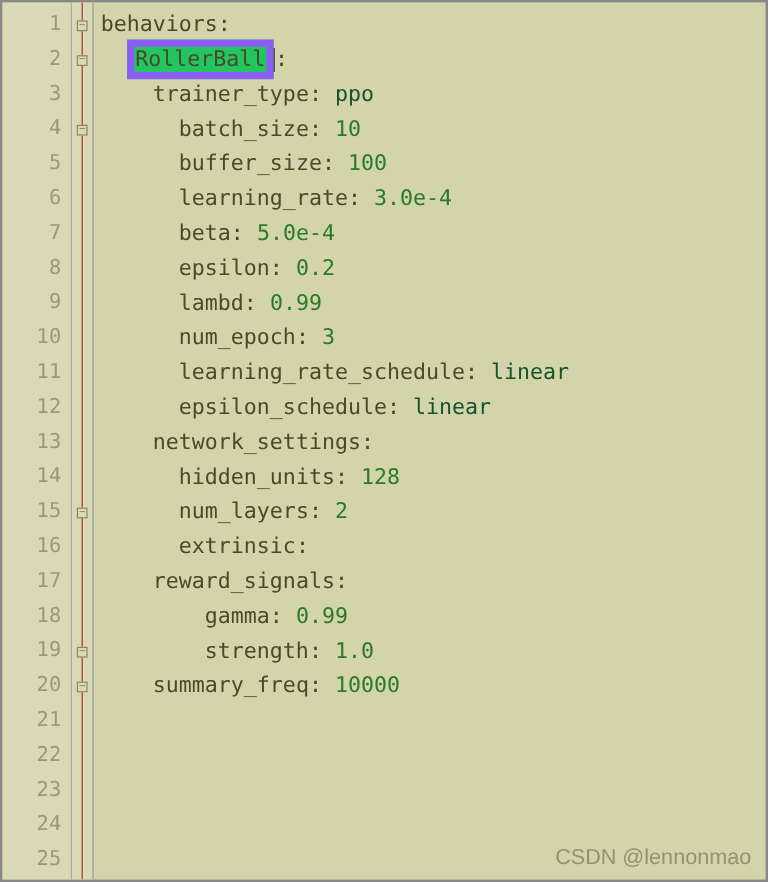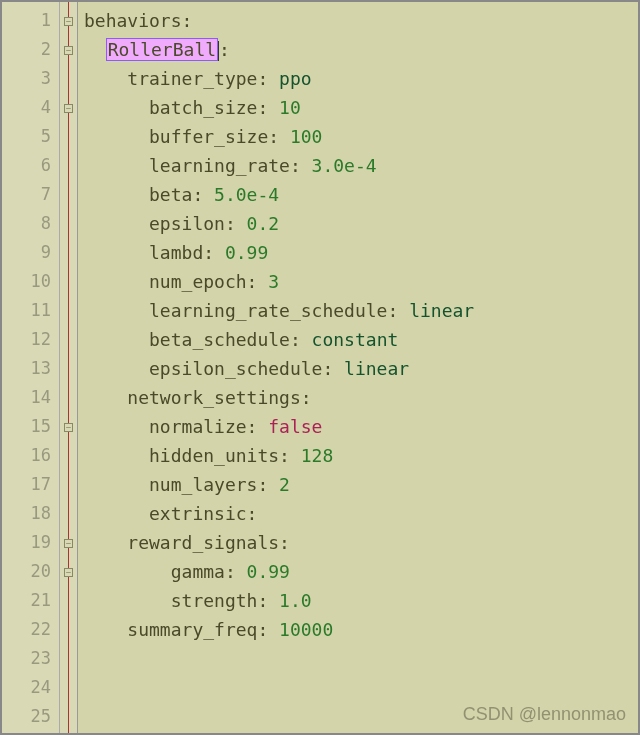--- a/index.html
+++ b/index.html
@@ -76,22 +76,22 @@
       height: 29px;
       line-height: 29px;
       white-space: pre;
     }
     .key { color: #4a4a2a; }
     .colon { color: #4a4a2a; }
     .str { color: #14532d; }
     .num { color: #2a7a2a; }
     .bool { color: #aa2255; }
     .hl {
-      background: #f0abfc;
-      border: 1px solid #8b5cf6;
+      background: #22c55e;
+      border: 6px solid #8b5cf6;
       padding: 0 1px;
     }
     .cursor {
       display: inline-block;
       width: 1px;
       height: 20px;
       background: #333;
       vertical-align: middle;
     }
     .watermark {
@@ -167,24 +167,22 @@
       <div class="line">  <span class="key hl">RollerBall</span><span class="cursor"></span><span class="colon">:</span></div>
       <div class="line">    <span class="key">trainer_type</span><span class="colon">:</span> <span class="str">ppo</span></div>
       <div class="line">      <span class="key">batch_size</span><span class="colon">:</span> <span class="num">10</span></div>
       <div class="line">      <span class="key">buffer_size</span><span class="colon">:</span> <span class="num">100</span></div>
       <div class="line">      <span class="key">learning_rate</span><span class="colon">:</span> <span class="num">3.0e-4</span></div>
       <div class="line">      <span class="key">beta</span><span class="colon">:</span> <span class="num">5.0e-4</span></div>
       <div class="line">      <span class="key">epsilon</span><span class="colon">:</span> <span class="num">0.2</span></div>
       <div class="line">      <span class="key">lambd</span><span class="colon">:</span> <span class="num">0.99</span></div>
       <div class="line">      <span class="key">num_epoch</span><span class="colon">:</span> <span class="num">3</span></div>
       <div class="line">      <span class="key">learning_rate_schedule</span><span class="colon">:</span> <span class="str">linear</span></div>
-      <div class="line">      <span class="key">beta_schedule</span><span class="colon">:</span> <span class="str">constant</span></div>
       <div class="line">      <span class="key">epsilon_schedule</span><span class="colon">:</span> <span class="str">linear</span></div>
       <div class="line">    <span class="key">network_settings</span><span class="colon">:</span></div>
-      <div class="line">      <span class="key">normalize</span><span class="colon">:</span> <span class="bool">false</span></div>
       <div class="line">      <span class="key">hidden_units</span><span class="colon">:</span> <span class="num">128</span></div>
       <div class="line">      <span class="key">num_layers</span><span class="colon">:</span> <span class="num">2</span></div>
       <div class="line">      <span class="key">extrinsic</span><span class="colon">:</span></div>
       <div class="line">    <span class="key">reward_signals</span><span class="colon">:</span></div>
       <div class="line">        <span class="key">gamma</span><span class="colon">:</span> <span class="num">0.99</span></div>
       <div class="line">        <span class="key">strength</span><span class="colon">:</span> <span class="num">1.0</span></div>
       <div class="line">    <span class="key">summary_freq</span><span class="colon">:</span> <span class="num">10000</span></div>
     </div>
 </div>
 

